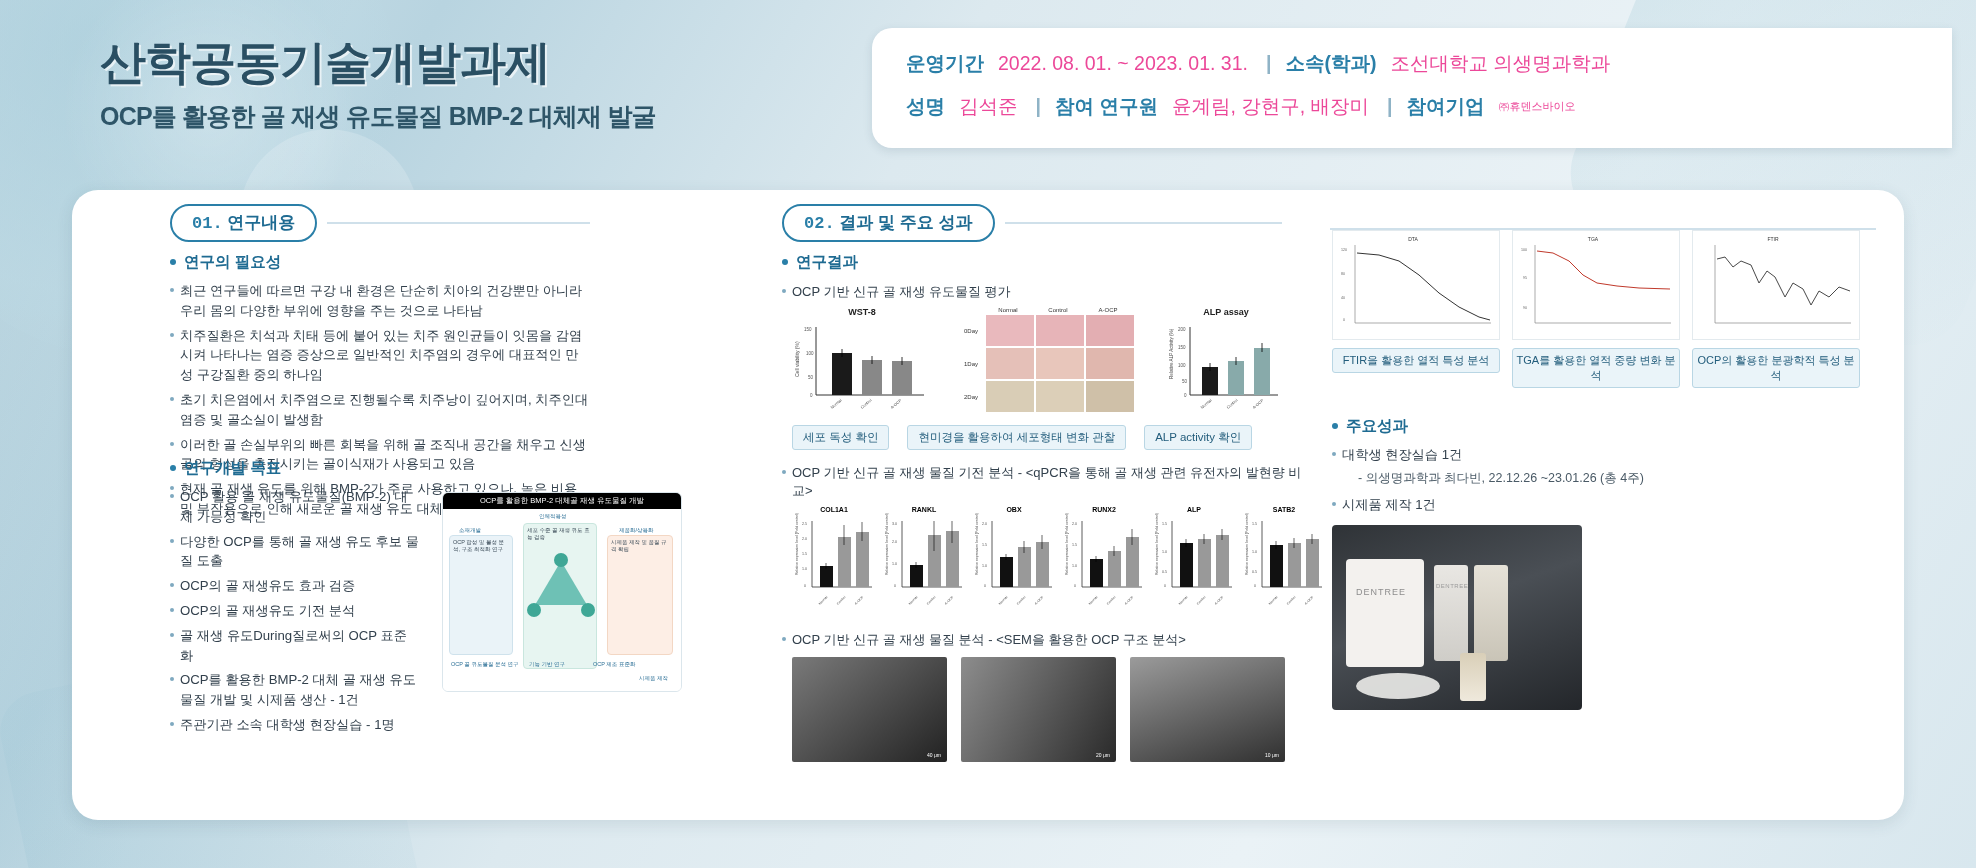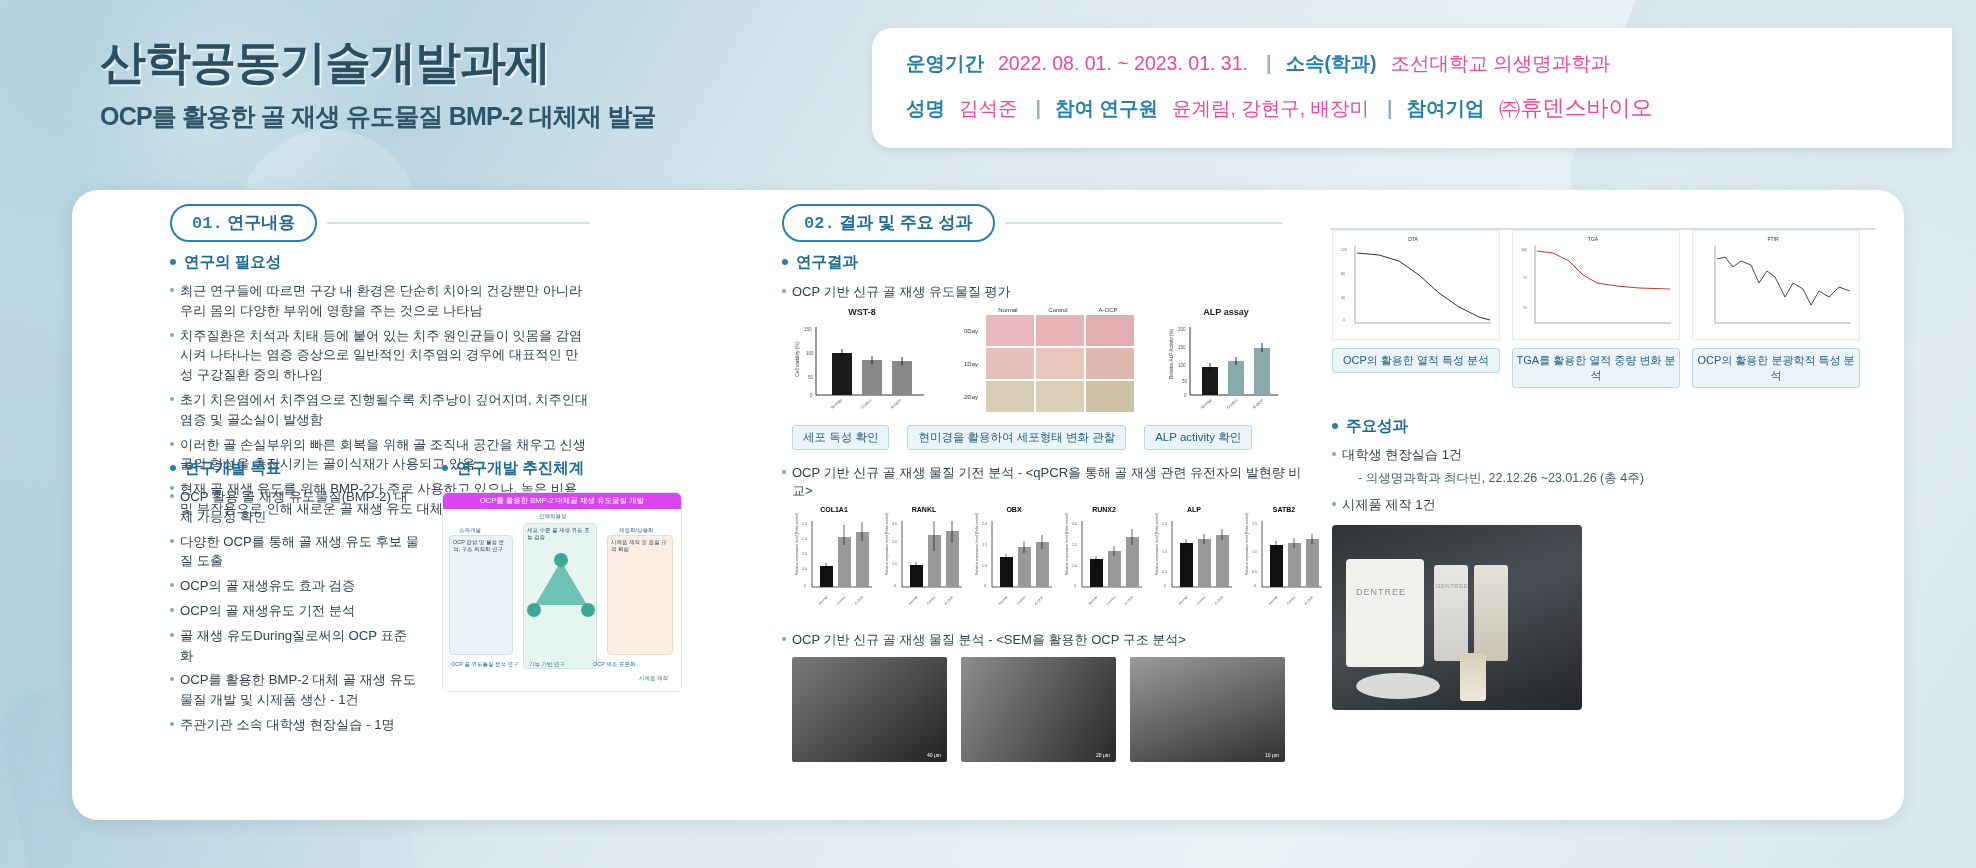--- a/index.html
+++ b/index.html
@@ -47,21 +47,21 @@
   .info-card {
     position:absolute; right:36px; top:28px; width:1080px; height:120px;
     background:#ffffff; border-radius:20px 0 0 20px;
     box-shadow:0 3px 10px rgba(40,70,90,.13);
     padding:22px 30px 0 34px;
   }
   .info-row { display:flex; align-items:center; font-size:19.5px; color:#23374a; margin-bottom:16px; white-space:nowrap; }
   .ikey { color:#2a7fa8; font-weight:bold; margin-right:14px; }
   .ival { color:#ec4899; margin-right:16px; }
   .isep { color:#8fb3c6; margin:0 14px 0 2px; font-weight:bold; }
-  .small-corp { font-size:22px; }
+  .small-corp { font-size:11px; }
 
   
   .panel {
     position:absolute; left:72px; top:190px; width:1832px; height:630px;
     background:#ffffff; border-radius:26px;
     box-shadow:0 4px 16px rgba(40,70,90,.12);
   }
   .panel-inner { position:relative; width:100%; height:100%; }
 
   
@@ -86,21 +86,21 @@
   
   .col1 { position:absolute; left:98px; top:62px; width:420px; }
   .col1b { position:absolute; left:98px; top:268px; width:250px; }
   .col-mid-head { position:absolute; left:370px; top:268px; width:240px; }
 
   
   .diagram {
     position:absolute; left:370px; top:302px; width:240px; height:200px;
     border:1px solid #dbe6ec; border-radius:6px; background:#fdfdfd; overflow:hidden;
   }
-  .diag-bar { height:16px; background:#d946ef; color:#fff; font-size:7.5px; display:flex; align-items:center; justify-content:center; }
+  .diag-bar { height:16px; background:#000000; color:#fff; font-size:7.5px; display:flex; align-items:center; justify-content:center; }
   .diag-body { position:relative; height:184px; background:#fff; padding:4px; }
   .dbox { position:absolute; border-radius:4px; font-size:5.5px; color:#3a4a57; padding:3px; line-height:1.25; }
   .dbox.l { left:6px; top:26px; width:64px; height:120px; background:#eaf3f8; border:1px solid #cfe2ec; }
   .dbox.c { left:80px; top:14px; width:74px; height:146px; background:#e7f5f1; border:1px solid #c9e6de; }
   .dbox.r { left:164px; top:26px; width:66px; height:120px; background:#fdeee5; border:1px solid #f3d7c4; }
   .dlabel { position:absolute; font-size:5.5px; color:#2b6f96; }
   .tri { position:absolute; left:92px; top:52px; width:0; height:0; border-left:26px solid transparent; border-right:26px solid transparent; border-bottom:44px solid rgba(70,175,160,.75); }
   .node { position:absolute; width:14px; height:14px; border-radius:50%; background:#3fa796; }
 
   
@@ -208,23 +208,20 @@
     <div class="h3 b-dot">연구개발 목표</div>
     <div class="li">OCP 활용 골 재생 유도물질(BMP-2) 대체 가능성 확인</div>
     <div class="li">다양한 OCP를 통해 골 재생 유도 후보 물질 도출</div>
     <div class="li">OCP의 골 재생유도 효과 검증</div>
     <div class="li">OCP의 골 재생유도 기전 분석</div>
     <div class="li">골 재생 유도During질로써의 OCP 표준화</div>
     <div class="li">OCP를 활용한 BMP-2 대체 골 재생 유도물질 개발 및 시제품 생산 - 1건</div>
     <div class="li">주관기관 소속 대학생 현장실습 - 1명</div>
   </div>
 
-  <div class="col-mid-head">
-    <div class="h3 b-dot">연구개발 추진체계</div>
-  </div>
 
   <div class="diagram">
     <div class="diag-bar">OCP를 활용한 BMP-2 대체골 재생 유도물질 개발</div>
     <div class="diag-body">
       <div class="dlabel" style="left:16px; top:18px;">소재개발</div>
       <div class="dlabel" style="left:96px; top:4px;">인체적용성</div>
       <div class="dlabel" style="left:176px; top:18px;">제품화/상용화</div>
 
       <div class="dbox l">
         <span>OCP 합성 및 물성 분석, 구조 최적화 연구</span>
@@ -493,21 +490,21 @@
             <text x="80" y="10" font-size="5" fill="#333" text-anchor="middle">DTA</text>
             <line x1="22" y1="14" x2="22" y2="92" stroke="#888" stroke-width=".7"></line>
             <line x1="22" y1="92" x2="158" y2="92" stroke="#888" stroke-width=".7"></line>
             <text x="8" y="20" font-size="3.6" fill="#666">120</text>
             <text x="8" y="44" font-size="3.6" fill="#666">80</text>
             <text x="8" y="68" font-size="3.6" fill="#666">40</text>
             <text x="10" y="90" font-size="3.6" fill="#666">0</text>
             <polyline points="24,22 46,24 66,30 86,44 106,62 126,76 146,86 157,89" fill="none" stroke="#333" stroke-width="1"></polyline>
           </svg>
         </div>
-        <div class="cap">OCP의 활용한 열적 특성 분석</div>
+        <div class="cap">FTIR을 활용한 열적 특성 분석</div>
       </div>
 
       <div class="therm">
         <div class="plot">
           <svg width="166" height="108">
             <text x="80" y="10" font-size="5" fill="#333" text-anchor="middle">TGA</text>
             <line x1="22" y1="14" x2="22" y2="92" stroke="#888" stroke-width=".7"></line>
             <line x1="22" y1="92" x2="158" y2="92" stroke="#888" stroke-width=".7"></line>
             <text x="8" y="20" font-size="3.6" fill="#666">100</text>
             <text x="10" y="48" font-size="3.6" fill="#666">95</text>

